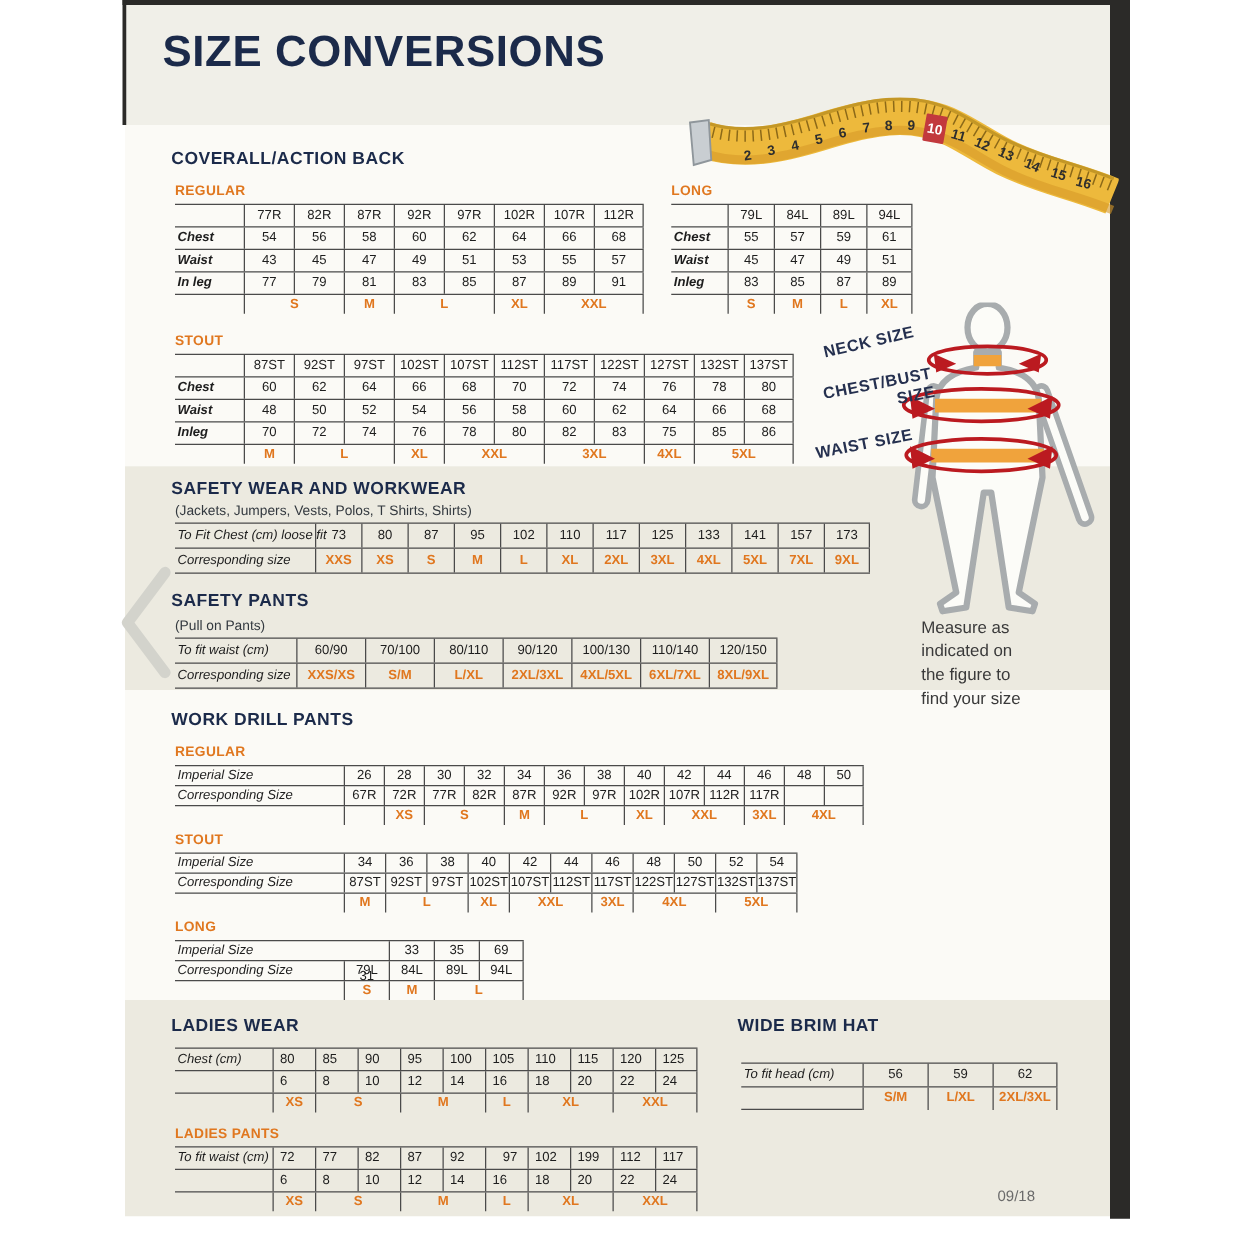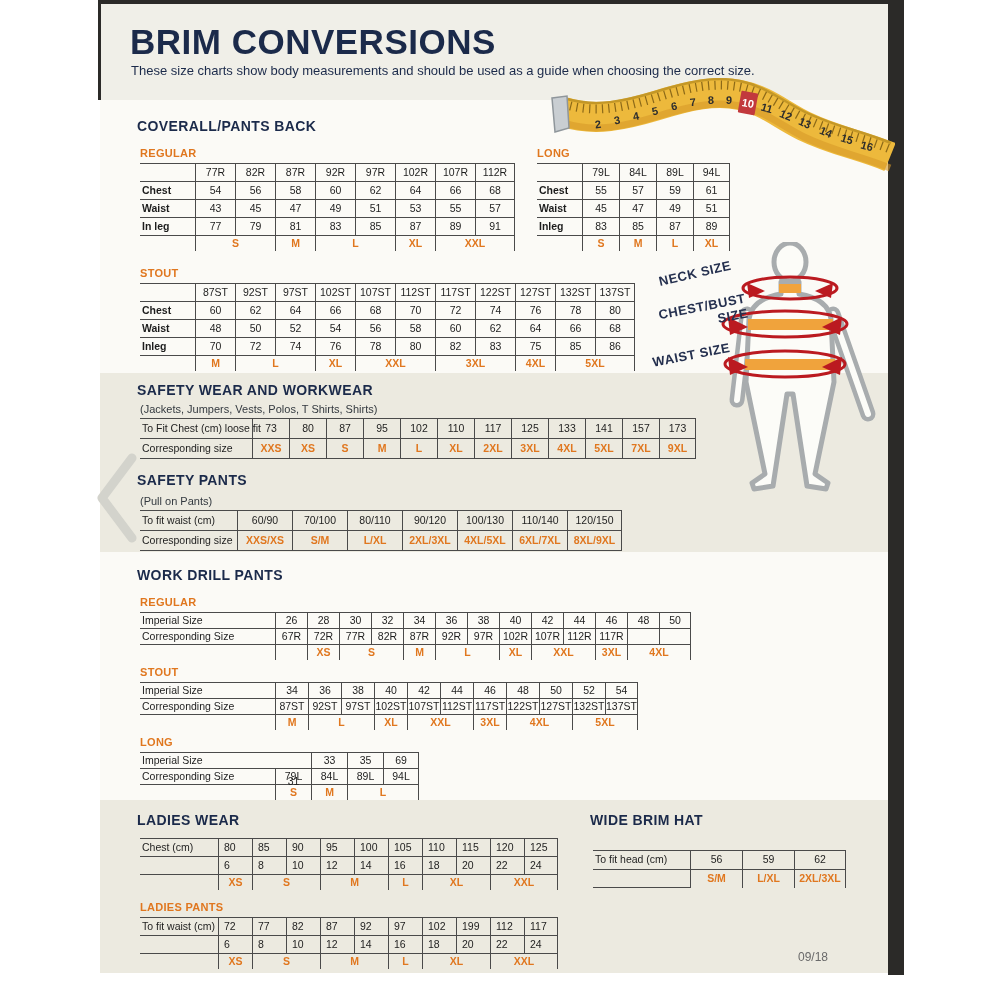--- a/index.html
+++ b/index.html
@@ -29,21 +29,21 @@
   #note-safety-wear{left:140px;top:403px;}
   #note-safety-pants{left:140px;top:495px;}
   #caption{left:737px;top:492px;font-size:13.5px;color:#3a3a3a;line-height:1.42;white-space:pre-line;}
   #pagenum{left:798px;top:950px;font-size:12px;color:#6a6a6a;}
 
   .tbl{position:absolute;}
   .sublab{color:#e0771f;font-weight:700;font-size:11px;letter-spacing:.3px;height:13px;margin-bottom:3px;}
   .trow{display:flex;border-bottom:1px solid #4a4a4a;}
   .trow.first{border-top:1px solid #4a4a4a;}
   .trow.nob{border-bottom:none;}
-  .lab{font-size:10.5px;color:#1d1d1d;box-sizing:border-box;padding-left:2px;white-space:nowrap;}
+  .lab{font-size:10.5px;color:#1d1d1d;box-sizing:border-box;padding-left:2px;white-space:nowrap;font-style:italic;}
   .lab.lbb{border-bottom:1px solid #4a4a4a;}
   .cell{box-sizing:border-box;border-left:1px solid #4a4a4a;text-align:center;font-size:10.5px;color:#1d1d1d;}
   .cell.last{border-right:1px solid #4a4a4a;}
   .cell.org{color:#e0771f;font-weight:700;}
   .bandrow{display:flex;height:15px;line-height:15px;}
   .band{box-sizing:border-box;border-left:1px solid #4a4a4a;text-align:center;color:#e0771f;font-weight:700;font-size:10.5px;}
   .band.last{border-right:1px solid #4a4a4a;}
   .tbl.leftal .cell{text-align:left;padding-left:5px;}
   .tbl.blab .lab{font-weight:700;}
 
@@ -79,30 +79,33 @@
 
   <div id="bg-title" class="bg"></div>
   <div id="bg-white1" class="bg"></div>
   <div id="bg-beige2" class="bg"></div>
   <div id="bg-white3" class="bg"></div>
   <div id="bg-beige4" class="bg"></div>
   <div id="top-line"></div>
   <div id="left-line"></div>
   <div id="right-bar"></div>
 
-  <div id="main-title" class="abs">BRIM CONVERSIONS</div>
-  <div id="subtitle" class="abs">These size charts show body measurements and should be used as a guide when choosing the correct size.</div>
-  <div id="h-coverall" class="abs sec-head">COVERALL/PANTS BACK</div>
+  <div id="main-title" class="abs">SIZE CONVERSIONS</div>
+  <div id="h-coverall" class="abs sec-head">COVERALL/ACTION BACK</div>
   <div id="h-safety-wear" class="abs sec-head">SAFETY WEAR AND WORKWEAR</div>
   <div id="note-safety-wear" class="abs note">(Jackets, Jumpers, Vests, Polos, T Shirts, Shirts)</div>
   <div id="h-safety-pants" class="abs sec-head">SAFETY PANTS</div>
   <div id="note-safety-pants" class="abs note">(Pull on Pants)</div>
   <div id="h-work-drill" class="abs sec-head">WORK DRILL PANTS</div>
   <div id="h-ladies" class="abs sec-head">LADIES WEAR</div>
   <div id="h-hat" class="abs sec-head">WIDE BRIM HAT</div>
+  <div id="caption" class="abs">Measure as
+indicated on
+the figure to
+find your size</div>
   <div id="pagenum" class="abs">09/18</div>
 
   <div id="t-cov-reg" class="tbl blab">
       <div class="sublab">REGULAR</div>
       <div class="trow first" style="height: 17px; line-height: 16px;">
         <div class="lab" style="width: 55px;"></div>
         <div class="cell" style="width: 40px;">77R</div>
         <div class="cell" style="width: 40px;">82R</div>
         <div class="cell" style="width: 40px;">87R</div>
         <div class="cell" style="width: 40px;">92R</div>
@@ -457,21 +460,21 @@
     </div>
   <div id="t-ladies-pants" class="tbl leftal">
       <div class="sublab">LADIES PANTS</div>
       <div class="trow first" style="height: 17px; line-height: 16px;">
         <div class="lab" style="width: 78px;">To fit waist (cm)</div>
         <div class="cell" style="width: 34px;">72</div>
         <div class="cell" style="width: 34px;">77</div>
         <div class="cell" style="width: 34px;">82</div>
         <div class="cell" style="width: 34px;">87</div>
         <div class="cell" style="width: 34px;">92</div>
-        <div class="cell" style="width: 34px;">97</div>
+        <div class="cell" style="width: 34px; text-align: center;">97</div>
         <div class="cell" style="width: 34px;">102</div>
         <div class="cell" style="width: 34px;">199</div>
         <div class="cell" style="width: 34px;">112</div>
         <div class="cell last" style="width: 34px;">117</div>
       </div>
       <div class="trow" style="height: 17px; line-height: 16px;">
         <div class="lab" style="width: 78px;"></div>
         <div class="cell" style="width: 34px;">6</div>
         <div class="cell" style="width: 34px;">8</div>
         <div class="cell" style="width: 34px;">10</div>

